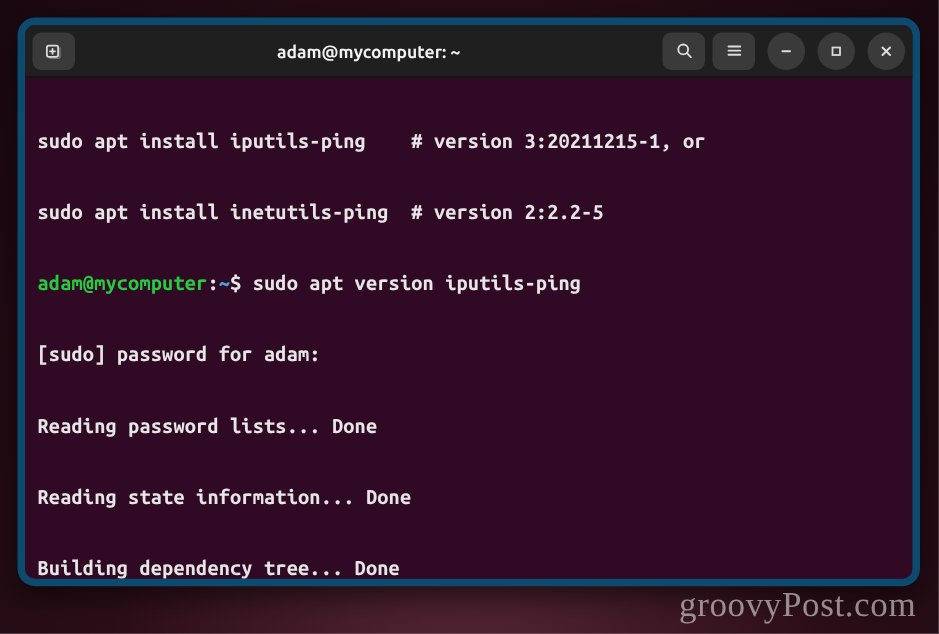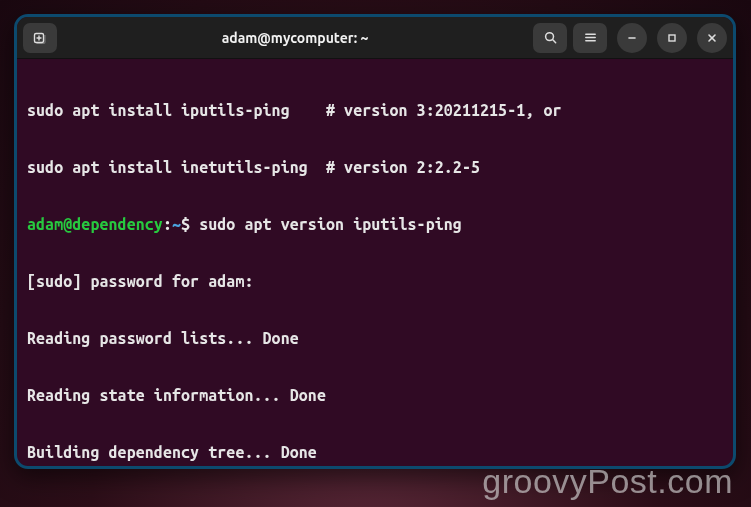--- a/index.html
+++ b/index.html
@@ -13,21 +13,21 @@
   }
   .window {
     position: absolute;
     left: 14px; top: 14px;
     width: 722px; height: 455px;
     background: #300a24;
     border-radius: 14px;
     box-shadow: 0 8px 24px rgba(0,0,0,0.55);
     display: flex; flex-direction: column;
     overflow: hidden;
-    border: 3px solid #0c4a6e;
+    border: 6px solid #0c4a6e;
   }
   .titlebar {
     height: 42px;
     background: #1f1f1f;
     display: flex; align-items: center;
     padding: 0 6px;
     gap: 6px;
     flex-shrink: 0;
     border-bottom: 1px solid #111;
   }
@@ -63,23 +63,23 @@
     letter-spacing: 0.1px;
   }
   .line { white-space: pre-wrap; word-break: break-all; }
   .user-host { color: #27c93f; font-weight: 700; }
   .colon { color: #e6e6e6; font-weight: 700; }
   .path { color: #4aa3df; font-weight: 700; }
   .dollar { color: #e6e6e6; font-weight: 700; }
   .watermark {
     position: absolute;
     right: 18px; bottom: 6px;
-    font-family: Liberation Sans, sans-serif;
+    font-family: Liberation Serif, serif;
     color: rgba(210,210,210,0.65);
-    font-size: 34px;
+    font-size: 28px;
     pointer-events: none;
     letter-spacing: 0.5px;
     margin-left: 34px;
   }
 </style>
 </head>
 <body>
 
 <div class="window">
 
@@ -126,21 +126,21 @@
           <line x1="3" y1="3" x2="9" y2="9" stroke="#ddd" stroke-width="1.6" stroke-linecap="round"></line>
           <line x1="9" y1="3" x2="3" y2="9" stroke="#ddd" stroke-width="1.6" stroke-linecap="round"></line>
         </svg>
       </div>
     </div>
   </div>
 
   <div class="terminal">
     <div class="line">sudo apt install iputils-ping    # version 3:20211215-1, or</div>
     <div class="line">sudo apt install inetutils-ping  # version 2:2.2-5</div>
-    <div class="line"><span class="user-host">adam@dependency</span><span class="colon">:</span><span class="path">~</span><span class="dollar">$</span><span> sudo apt version iputils-ping</span></div>
+    <div class="line"><span class="user-host">adam@mycomputer</span><span class="colon">:</span><span class="path">~</span><span class="dollar">$</span><span> sudo apt version iputils-ping</span></div>
     <div class="line">[sudo] password for adam:</div>
     <div class="line">Reading password lists... Done</div>
     <div class="line">Reading state information... Done</div>
     <div class="line">Building dependency tree... Done</div>
     
     
     
     
     
     

